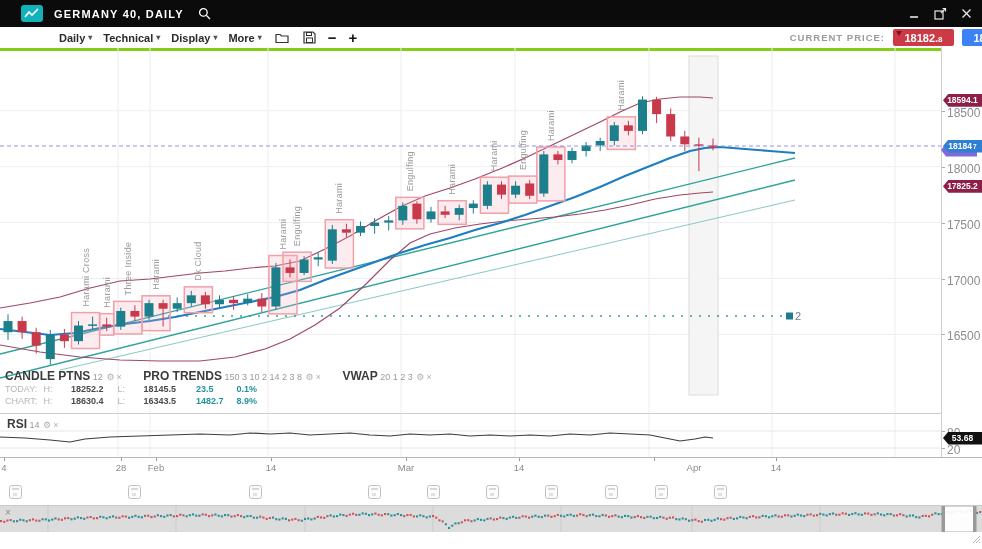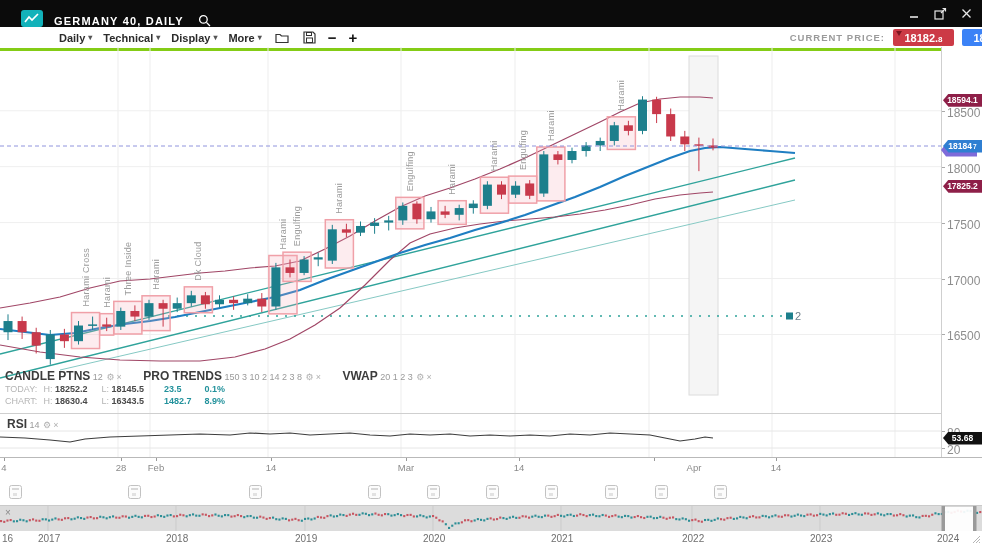--- a/index.html
+++ b/index.html
@@ -1,20 +1,20 @@
 <!DOCTYPE html>
 <html><head>
 <meta charset="utf-8">
 <style>
   html,body{margin:0;padding:0;background:#fff;}
   .app{position:relative;width:982px;height:549px;overflow:hidden;background:#fff;
        font-family:"Liberation Sans",sans-serif;-webkit-font-smoothing:antialiased;}
   
   .titlebar{position:absolute;left:0;top:0;width:982px;height:27px;background:#0b0b0b;
-            display:flex;align-items:flex-end;color:#fff;}
+            display:flex;align-items:center;color:#fff;}
   .logo{width:22px;height:17px;background:#12b2ba;border-radius:3px;margin-left:21px;
         display:flex;align-items:center;justify-content:center;}
   .title{margin-left:11px;font-size:11px;font-weight:bold;letter-spacing:1.2px;color:#fff;}
   .tsearch{margin-left:14px;display:flex;align-items:center;}
   .wctl{position:absolute;right:10px;top:0;height:27px;display:flex;align-items:center;gap:14px;}
   .wctl .ic{color:#e8e8e8;cursor:default;display:flex;align-items:center;}
   
   .toolbar{position:absolute;left:0;top:27px;width:982px;height:21px;background:#fff;
            border-bottom:3px solid #84cc16;display:flex;align-items:center;font-size:11px;color:#222;padding-left:48px;}
   .menu{margin-left:11px;font-weight:bold;color:#2b2b2b;display:flex;align-items:center;gap:3px;}
@@ -31,21 +31,21 @@
   .arr-up{right:3px;top:2px;border-width:0 3px 5px 3px;border-color:transparent transparent #07474c transparent;}
   
   #chart-svg{position:absolute;left:0;top:47px;}
   .overlay{position:absolute;font-size:9px;color:#9a9a9a;white-space:nowrap;z-index:5;}
   .ind-name{font-weight:bold;color:#3c3c3c;font-size:12px;}
   .ind-params{color:#9a9a9a;font-size:9px;}
   .ind-ic{color:#b0b0b0;font-size:9px;margin:0 1px;}
   .ind-group{margin-right:18px;}
   .stat-lab{color:#b5b5b5;display:inline-block;width:36px;}
   .stat-hl{color:#b5b5b5;}
-  .stat-val{color:#4a4a4a;font-weight:bold;}
+  .stat-val{color:#4a4a4a;font-weight:bold;margin-left:16px;}
   .stat-chg{color:#23929c;font-weight:bold;}
   .sp{display:inline-block;}
   
   .paxis{position:absolute;left:941px;top:47px;width:41px;height:410px;background:#fff;
          border-left:1px solid #cfcfcf;z-index:4;}
   .ptick{position:absolute;left:5px;font-size:12px;color:#8d8d8d;}
   .ptick::before{content:"";position:absolute;left:-5px;top:5px;width:3px;height:1px;background:#aaa;}
   .ptag{position:absolute;left:1px;width:39px;height:13px;color:#fff;font-size:8.5px;font-weight:bold;
         display:flex;align-items:center;justify-content:center;
         clip-path:polygon(0% 50%,14% 0%,100% 0%,100% 100%,14% 100%);z-index:3;}
@@ -718,31 +718,20 @@
         <rect x="969.6000000000051" y="3.973539769648301" width="2.1" height="2.1" fill="#2c8e96"></rect>
         <rect x="972.8000000000052" y="5.782014790572365" width="2.1" height="2.1" fill="#2c8e96"></rect>
         <rect x="976.0000000000052" y="5.827348637908058" width="2.1" height="2.1" fill="#2c8e96"></rect>
         <rect x="979.2000000000053" y="5.015646692769165" width="2.1" height="2.1" fill="#c75560"></rect>
         <rect x="944" y="0" width="30" height="26" fill="rgba(255,255,255,0.92)" stroke="#adadad" stroke-width="1"></rect>
         <rect x="941.5" y="0" width="3.5" height="26" fill="#9a9a9a"></rect>
         <rect x="973" y="0" width="3.5" height="26" fill="#9a9a9a"></rect>
       </svg>
     <span class="nav-close">×</span>
   </div>
-  <div class="years" id="nav-years">
-      <div class="ylab" style="left: 2px;">16</div>
-      <div class="ylab" style="left: 38px;">2017</div>
-      <div class="ylab" style="left: 166px;">2018</div>
-      <div class="ylab" style="left: 295px;">2019</div>
-      <div class="ylab" style="left: 423px;">2020</div>
-      <div class="ylab" style="left: 551px;">2021</div>
-      <div class="ylab" style="left: 682px;">2022</div>
-      <div class="ylab" style="left: 810px;">2023</div>
-      <div class="ylab" style="left: 937px;">2024</div>
-    </div>
 
   <div class="resize">
     <svg width="9" height="9" viewBox="0 0 9 9">
         <line x1="8" y1="1" x2="1" y2="8" stroke="#b5b5b5" stroke-width="1"></line>
         <line x1="8" y1="4" x2="4" y2="8" stroke="#b5b5b5" stroke-width="1"></line>
         <line x1="8" y1="7" x2="7" y2="8" stroke="#b5b5b5" stroke-width="1"></line>
       </svg>
   </div>
 </div>
 

